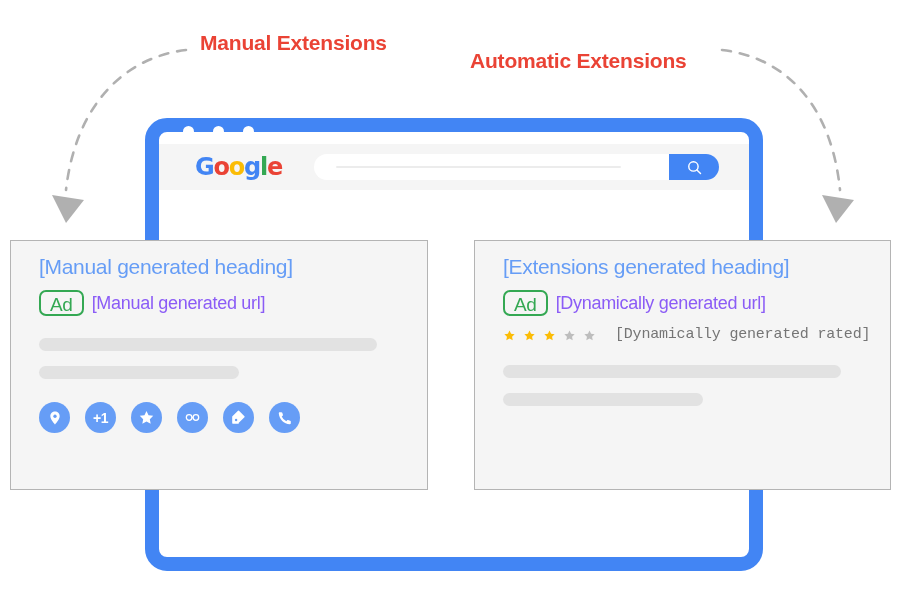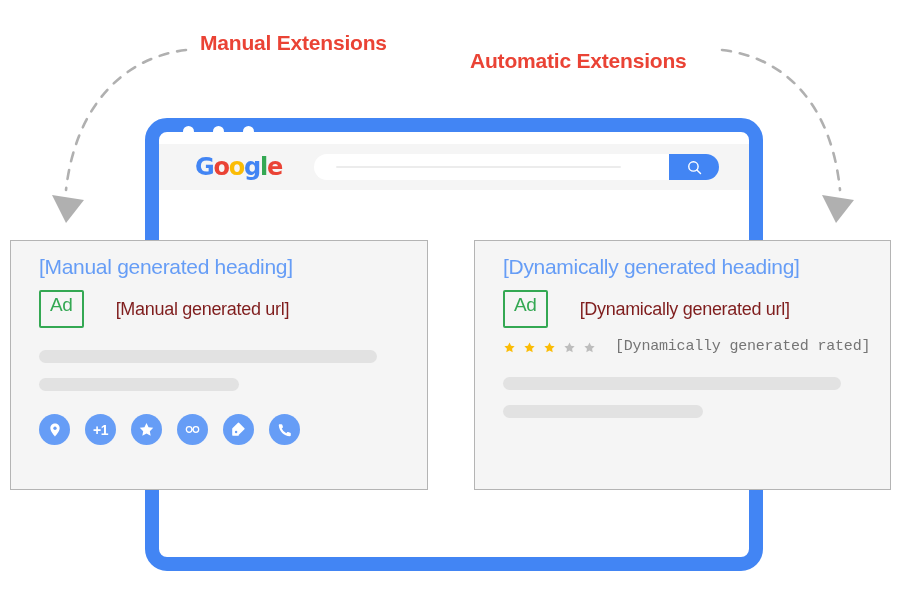--- a/index.html
+++ b/index.html
@@ -168,31 +168,31 @@
     white-space: nowrap;
   }
   .ad-urlrow {
     display: flex;
     align-items: center;
     margin-top: 11px;
   }
   .ad-badge {
     border: 2px solid #34a853;
     color: #34a853;
-    border-radius: 2px;
+    border-radius: 7px;
     font-size: 19px;
     line-height: 1;
-    padding: 3px 9px 12px 9px;
+    padding: 3px 9px 0 9px;
     font-family: "Liberation Sans", sans-serif;
     letter-spacing: -0.3px;
   }
   .ad-url {
-    color: #7f1d1d;
+    color: #8b5cf6;
     font-size: 18px;
-    margin-left: 32px;
+    margin-left: 8px;
     letter-spacing: -0.3px;
     white-space: nowrap;
   }
   .rating-row {
     display: flex;
     align-items: center;
     margin-top: 10px;
   }
   .star {
     width: 13px;
@@ -338,21 +338,21 @@
           </svg>
         </div>
 
       </div>
     </div>
   </div>
 
   <div class="ad-card" id="card-auto">
     <div class="card-inner">
 
-      <div class="ad-heading">[Dynamically generated heading]</div>
+      <div class="ad-heading">[Extensions generated heading]</div>
 
       <div class="ad-urlrow">
         <span class="ad-badge">Ad</span>
         <span class="ad-url">[Dynamically generated url]</span>
       </div>
 
       <div class="rating-row">
         <span class="star">
           <svg width="13" height="13" viewBox="0 0 24 24">
               <path d="M12 2.8l2.9 6 6.6.9-4.8 4.6 1.2 6.5L12 17.7 6.1 20.8l1.2-6.5L2.5 9.7l6.6-.9z" fill="#fbbc05"></path>

